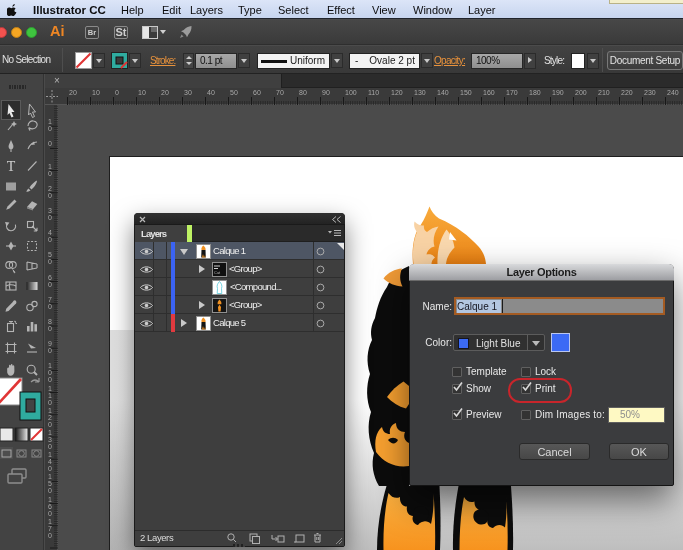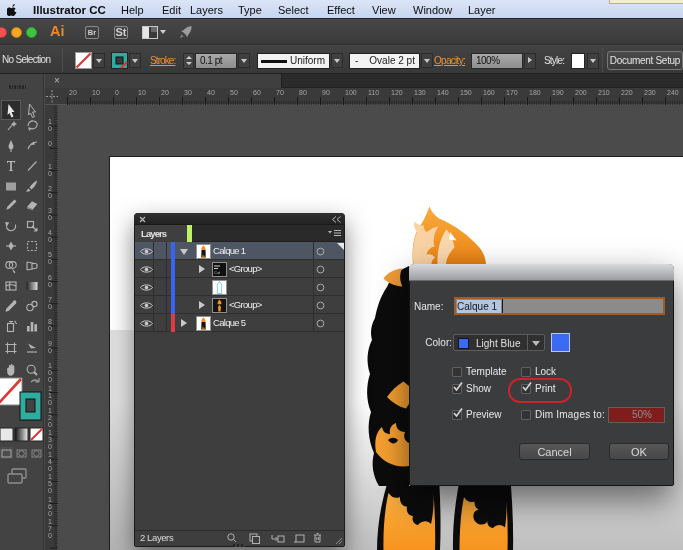--- a/index.html
+++ b/index.html
@@ -766,21 +766,21 @@
       <path d="M2 4 h6 M2 6.5 h4" stroke="#cfcfcf" stroke-width="1"></path>
       <text x="2" y="11.5" font-size="4" fill="#bbb" font-family="Liberation Sans">Cut</text>
     </svg><div style="position:absolute;left:229px;top:260px;width:95px;height:18px;font-size:9.5px;letter-spacing:-0.7px;color:#efefef;line-height:18.5px;">&lt;Group&gt;</div><svg style="position:absolute;left:316px;top:265px;width:9px;height:9px;" viewBox="0 0 9 9">
       <circle cx="4.5" cy="4.5" r="3.4" fill="none" stroke="#aaaaaa"></circle>
     </svg><div style="position:absolute;left:135px;top:278px;width:209px;height:18px;background:#3e3e3e;border-bottom:1px solid #2e2e2e;"></div><div style="position:absolute;left:153px;top:278px;width:1px;height:18px;background:#2e2e2e;"></div><div style="position:absolute;left:166px;top:278px;width:1px;height:18px;background:#2e2e2e;"></div><div style="position:absolute;left:313px;top:278px;width:1px;height:18px;background:#2e2e2e;"></div><svg style="position:absolute;left:140px;top:283px;width:13px;height:9px;" viewBox="0 0 13 9">
       <path d="M0.5 4.5 C3 1 10 1 12.5 4.5 C10 8 3 8 0.5 4.5 Z" fill="none" stroke="#cccccc" stroke-width="1"></path>
       <circle cx="6.5" cy="4.5" r="1.8" fill="#cccccc"></circle>
     </svg><div style="position:absolute;left:171px;top:278px;width:3.5px;height:18px;background:#3b63f3;"></div><svg style="position:absolute;left:212px;top:279.5px;width:15px;height:15px;" viewBox="0 0 15 15">
       <rect x="0.5" y="0.5" width="14" height="14" fill="#ffffff" stroke="#909090"></rect>
       <path d="M7.5 1.5 C9.5 3.5 10.5 6 9.5 8.5 L9.8 13.5 L5.2 13.5 L5.5 8.5 C4.5 6 5.5 3.5 7.5 1.5 Z" fill="none" stroke="#54c8d8" stroke-width="0.8"></path>
-    </svg><svg style="position:absolute;left:316px;top:283px;width:9px;height:9px;" viewBox="0 0 9 9">
+    </svg><div style="position:absolute;left:230px;top:278px;width:95px;height:18px;font-size:9.5px;letter-spacing:-0.7px;color:#efefef;line-height:18.5px;">&lt;Compound...</div><svg style="position:absolute;left:316px;top:283px;width:9px;height:9px;" viewBox="0 0 9 9">
       <circle cx="4.5" cy="4.5" r="3.4" fill="none" stroke="#aaaaaa"></circle>
     </svg><div style="position:absolute;left:135px;top:296px;width:209px;height:18px;background:#3e3e3e;border-bottom:1px solid #2e2e2e;"></div><div style="position:absolute;left:153px;top:296px;width:1px;height:18px;background:#2e2e2e;"></div><div style="position:absolute;left:166px;top:296px;width:1px;height:18px;background:#2e2e2e;"></div><div style="position:absolute;left:313px;top:296px;width:1px;height:18px;background:#2e2e2e;"></div><svg style="position:absolute;left:140px;top:301px;width:13px;height:9px;" viewBox="0 0 13 9">
       <path d="M0.5 4.5 C3 1 10 1 12.5 4.5 C10 8 3 8 0.5 4.5 Z" fill="none" stroke="#cccccc" stroke-width="1"></path>
       <circle cx="6.5" cy="4.5" r="1.8" fill="#cccccc"></circle>
     </svg><div style="position:absolute;left:171px;top:296px;width:3.5px;height:18px;background:#3b63f3;"></div><div style="position:absolute;left:199px;top:300.5px;width:0px;height:0px;border-top:4.5px solid transparent;border-bottom:4.5px solid transparent;border-left:6px solid #c9c9c9;"></div><svg style="position:absolute;left:212px;top:297.5px;width:15px;height:15px;" viewBox="0 0 15 15">
       <rect x="0.5" y="0.5" width="14" height="14" fill="#141414" stroke="#909090"></rect>
       <path d="M7.5 1.5 C9 3 9.8 4.5 9.3 6.2 L5.7 6.2 C5.2 4.5 6 3 7.5 1.5 Z" fill="#f09122"></path>
       <path d="M6 9 L7.5 6.8 L9 9 L8.6 13.5 L6.4 13.5 Z" fill="#f09122"></path>
     </svg><div style="position:absolute;left:229px;top:296px;width:95px;height:18px;font-size:9.5px;letter-spacing:-0.7px;color:#efefef;line-height:18.5px;">&lt;Group&gt;</div><svg style="position:absolute;left:316px;top:301px;width:9px;height:9px;" viewBox="0 0 9 9">
       <circle cx="4.5" cy="4.5" r="3.4" fill="none" stroke="#aaaaaa"></circle>
@@ -810,21 +810,22 @@
         <line x1="68" y1="11" x2="70" y2="11"></line>
         <path d="M88 4 h7 M89 4 v7 h5 v-7 M90.5 2.5 h2 M90.8 6 v3 M92.7 6 v3"></path>
       </g>
     </svg>
 <div style="position:absolute;left:233px;top:544px;width:12px;height:3px;background:repeating-linear-gradient(90deg,#222 0 2px,#3e3e3e 2px 4px);"></div>
 <svg style="position:absolute;left:335px;top:537px;width:8px;height:8px;" viewBox="0 0 8 8">
       <path d="M7 1 L1 7 M7 4 L4 7" stroke="#8a8a8a" stroke-width="1"></path>
     </svg>
 <div style="position:absolute;left:409px;top:264px;width:265px;height:222px;background:#3b3c3e;border:1px solid #141414;border-radius:5px 5px 2px 2px;box-shadow:0 14px 34px rgba(0,0,0,0.55);"></div>
 <div style="position:absolute;left:409px;top:264px;width:265px;height:17px;background:linear-gradient(#d8d9db,#9d9ea2);border-radius:5px 5px 0 0;border-bottom:1px solid #6a6a6a;"></div>
-<div style="position:absolute;left:414px;top:301px;width:38px;height:14px;font-size:10px;color:#e8e8e8;">Name:</div>
+<div style="position:absolute;left:409px;top:266px;width:265px;height:14px;font-size:11px;font-weight:bold;letter-spacing:-0.3px;color:#1c1c1c;text-align:center;">Layer Options</div>
+<div style="position:absolute;left:414px;top:301px;width:38px;height:14px;font-size:10px;color:#e8e8e8;text-align:right;">Name:</div>
 <div style="position:absolute;left:454px;top:297px;width:211px;height:18px;background:#8b8b8b;border:2px solid #a45b22;"></div>
 <div style="position:absolute;left:457px;top:299.5px;width:44px;height:13px;background:#b3c6e0;font-size:10px;color:#15151f;line-height:13px;">Calque 1</div>
 <div style="position:absolute;left:501.5px;top:299px;width:1px;height:14px;background:#1a1a1a;"></div>
 <div style="position:absolute;left:414px;top:337px;width:38px;height:14px;font-size:10px;color:#e8e8e8;text-align:right;">Color:</div>
 <div style="position:absolute;left:453px;top:334px;width:92px;height:17px;background:#303030;border:1px solid #5c5c5c;border-radius:2px;"></div>
 <div style="position:absolute;left:458px;top:337.5px;width:11px;height:11px;background:#3b6af5;border:1px solid #15151f;"></div>
 <div style="position:absolute;left:476px;top:337px;width:50px;height:13px;font-size:10px;color:#e0e0e0;line-height:13px;">Light Blue</div>
 <div style="position:absolute;left:527px;top:335px;width:1px;height:15px;background:#5c5c5c;"></div>
 <div style="position:absolute;left:532px;top:341px;width:0px;height:0px;border-left:4px solid transparent;border-right:4px solid transparent;border-top:5px solid #bababa;"></div>
 <div style="position:absolute;left:551px;top:333px;width:19px;height:19px;background:#3b6af5;border:1px solid #b9c6ef;"></div>
@@ -840,15 +841,15 @@
       <path d="M2 6 L4.5 9 L10 1.5" stroke="#d8d8d8" stroke-width="1.6" fill="none"></path>
     </svg>
 <div style="position:absolute;left:535px;top:383px;width:40px;height:13px;font-size:10px;color:#e8e8e8;">Print</div>
 <div style="position:absolute;left:508px;top:378px;width:64px;height:25px;border:2.5px solid #c8252b;border-radius:12px;"></div>
 <div style="position:absolute;left:452px;top:410px;width:10px;height:10px;background:#333333;border:1px solid #606060;border-radius:1px;"></div><svg style="position:absolute;left:452px;top:407px;width:14px;height:13px;" viewBox="0 0 14 13">
       <path d="M2 6 L4.5 9 L10 1.5" stroke="#d8d8d8" stroke-width="1.6" fill="none"></path>
     </svg>
 <div style="position:absolute;left:466px;top:409px;width:50px;height:13px;font-size:10px;color:#e8e8e8;">Preview</div>
 <div style="position:absolute;left:521px;top:410px;width:10px;height:10px;background:#333333;border:1px solid #606060;border-radius:1px;"></div>
 <div style="position:absolute;left:535px;top:409px;width:78px;height:13px;font-size:10px;letter-spacing:0.2px;color:#e8e8e8;">Dim Images to:</div>
-<div style="position:absolute;left:608px;top:407px;width:57px;height:16px;background:#7f1d1d;border:1px solid #5f5f5f;font-size:10px;color:#8e8e8e;line-height:14px;padding-left:23px;">50%</div>
+<div style="position:absolute;left:608px;top:407px;width:57px;height:16px;background:#fef9c3;border:1px solid #5f5f5f;font-size:10px;color:#8e8e8e;line-height:14px;padding-left:11px;">50%</div>
 <div style="position:absolute;left:519px;top:443px;width:71px;height:17px;background:linear-gradient(#575757,#474747);border:1px solid #2a2a2a;border-radius:3px;font-size:11px;color:#dadada;text-align:center;line-height:16px;">Cancel</div>
 <div style="position:absolute;left:609px;top:443px;width:60px;height:17px;background:linear-gradient(#575757,#474747);border:1px solid #2a2a2a;border-radius:3px;font-size:11px;color:#dadada;text-align:center;line-height:16px;">OK</div>
 </div>
 </body></html>

